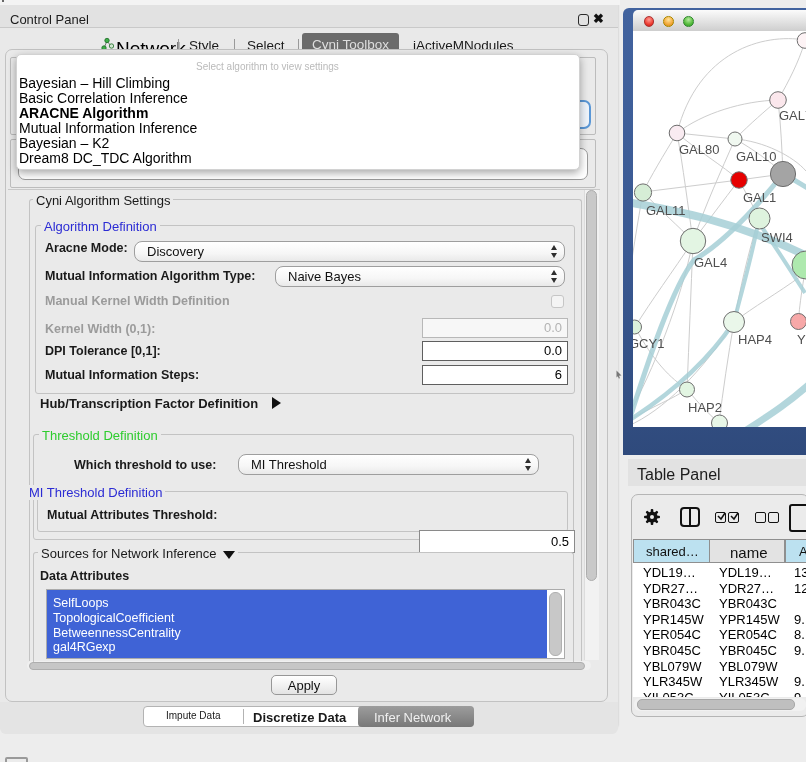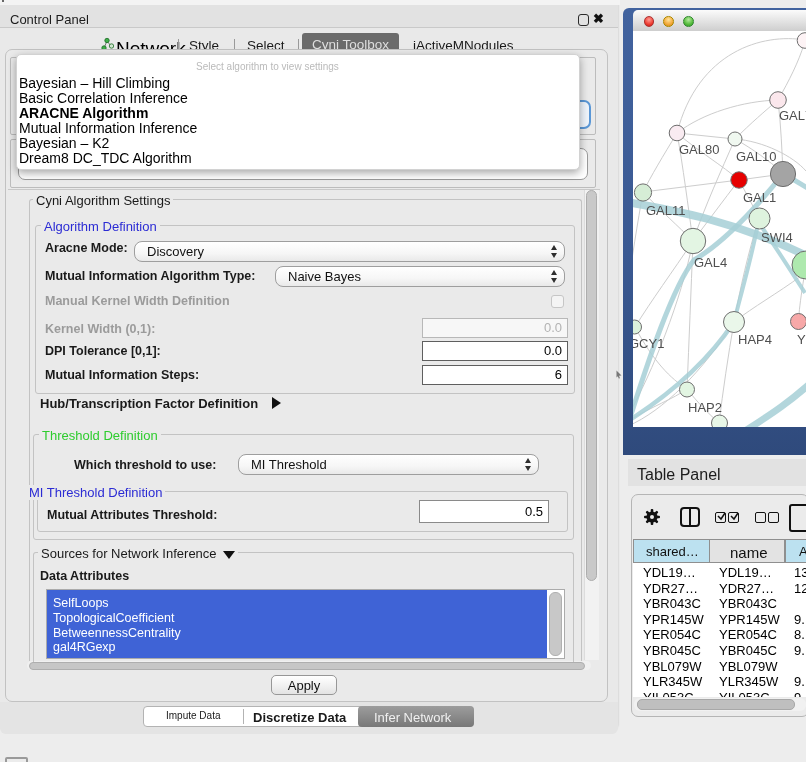--- a/index.html
+++ b/index.html
@@ -79,21 +79,21 @@
 <div class="lb" style="left:40px;top:396px;font-size:13px">Hub/Transcription Factor Definition</div>
 <div class="ab" style="left:272px;top:397px;width:0;height:0;border-top:6.5px solid transparent;border-bottom:6.5px solid transparent;border-left:9px solid #111"></div>
 
 <div class="grp" style="left:33px;top:434px;width:539px;height:104px"></div>
 <div class="gt" style="left:39px;top:428px;color:#2ecc2e">Threshold Definition</div>
 <div class="lb" style="left:74px;top:458px">Which threshold to use:</div>
 <div class="combo" style="left:238px;top:454px;width:301px">MI Threshold<span class="arr"></span></div>
 <div class="grp" style="left:37px;top:491px;width:529px;height:39px"></div>
 <div class="gt" style="left:26px;top:485px;color:#2b2bd4">MI Threshold Definition</div>
 <div class="lb" style="left:47px;top:508px">Mutual Attributes Threshold:</div>
-<div class="fld" style="left:419px;top:500px;width:130px;height:23px;line-height:21px;border-color:#8a8a8a">0.5</div>
+<div class="fld" style="left:419px;top:530px;width:156px;height:23px;line-height:21px;border-color:#8a8a8a">0.5</div>
 
 <div class="grp" style="left:32.5px;top:552px;width:539px;height:109px;border-bottom:none;border-radius:3px 3px 0 0"></div>
 <div class="gt" style="left:38px;top:546px;color:#1a1a1a">Sources for Network Inference <span style="display:inline-block;width:0;height:0;border-left:6.5px solid transparent;border-right:6.5px solid transparent;border-top:8px solid #111;vertical-align:-1px;margin-left:3px"></span></div>
 <div class="lb" style="left:40px;top:569px">Data Attributes</div>
 <div class="ab" style="left:46px;top:589px;width:519px;height:70px;border:1px solid #ababab;background:#fff;box-sizing:border-box"></div>
 <div class="ab" style="left:47px;top:590px;width:500px;height:68px;background:#3f63d6"></div>
 <div class="ab" style="left:53px;top:596px;font-size:12.5px;color:#fff;line-height:14.8px">SelfLoops<br>TopologicalCoefficient<br>BetweennessCentrality<br>gal4RGexp</div>
 <div class="ab" style="left:549px;top:592px;width:13px;height:64px;background:#c8c8c8;border:1px solid #b0b0b0;border-radius:6px;box-sizing:border-box"></div>
 
 <div class="ab" style="left:16px;top:54px;width:564px;height:116px;background:#fff;border:1px solid #d2d2d2;border-radius:5px;box-shadow:0 3px 9px rgba(0,0,0,0.35);box-sizing:border-box"></div>

